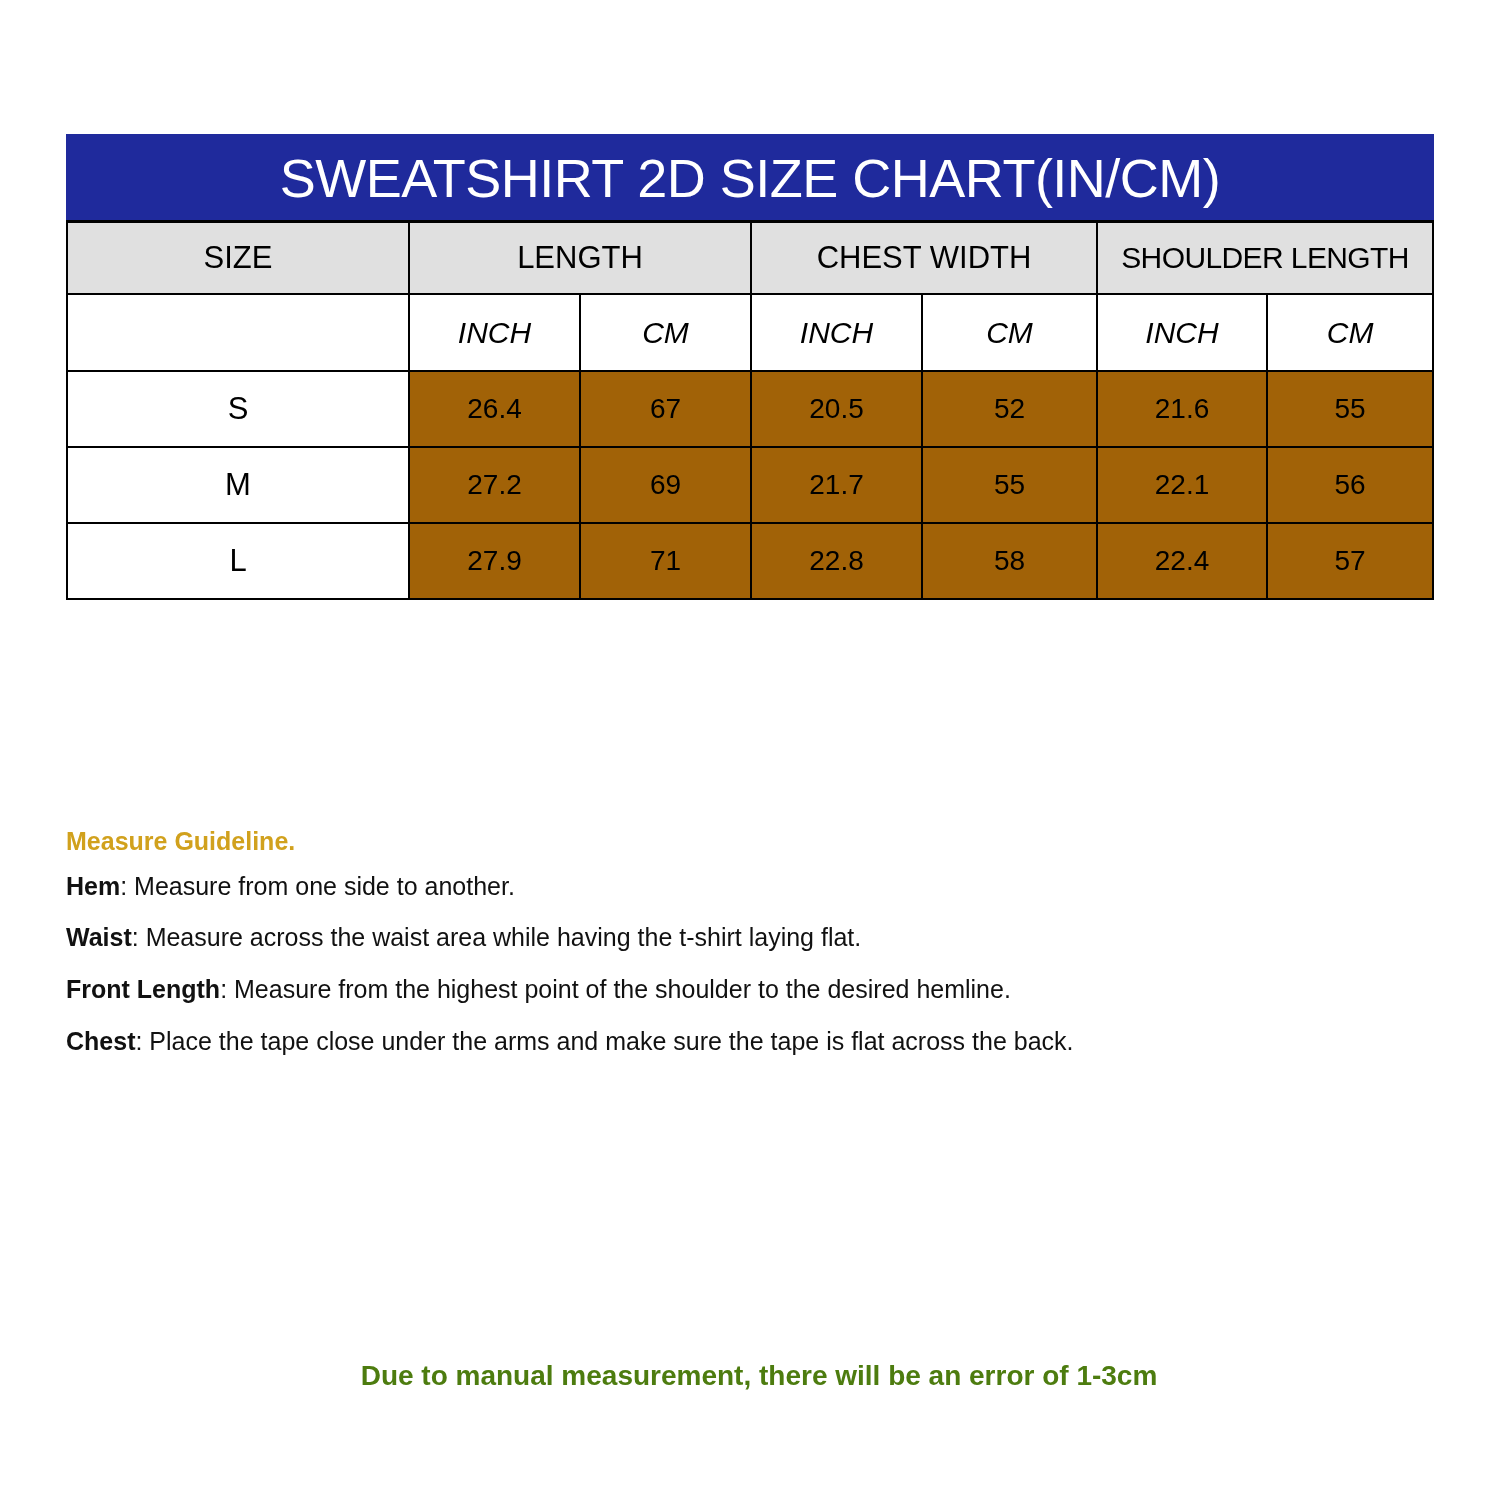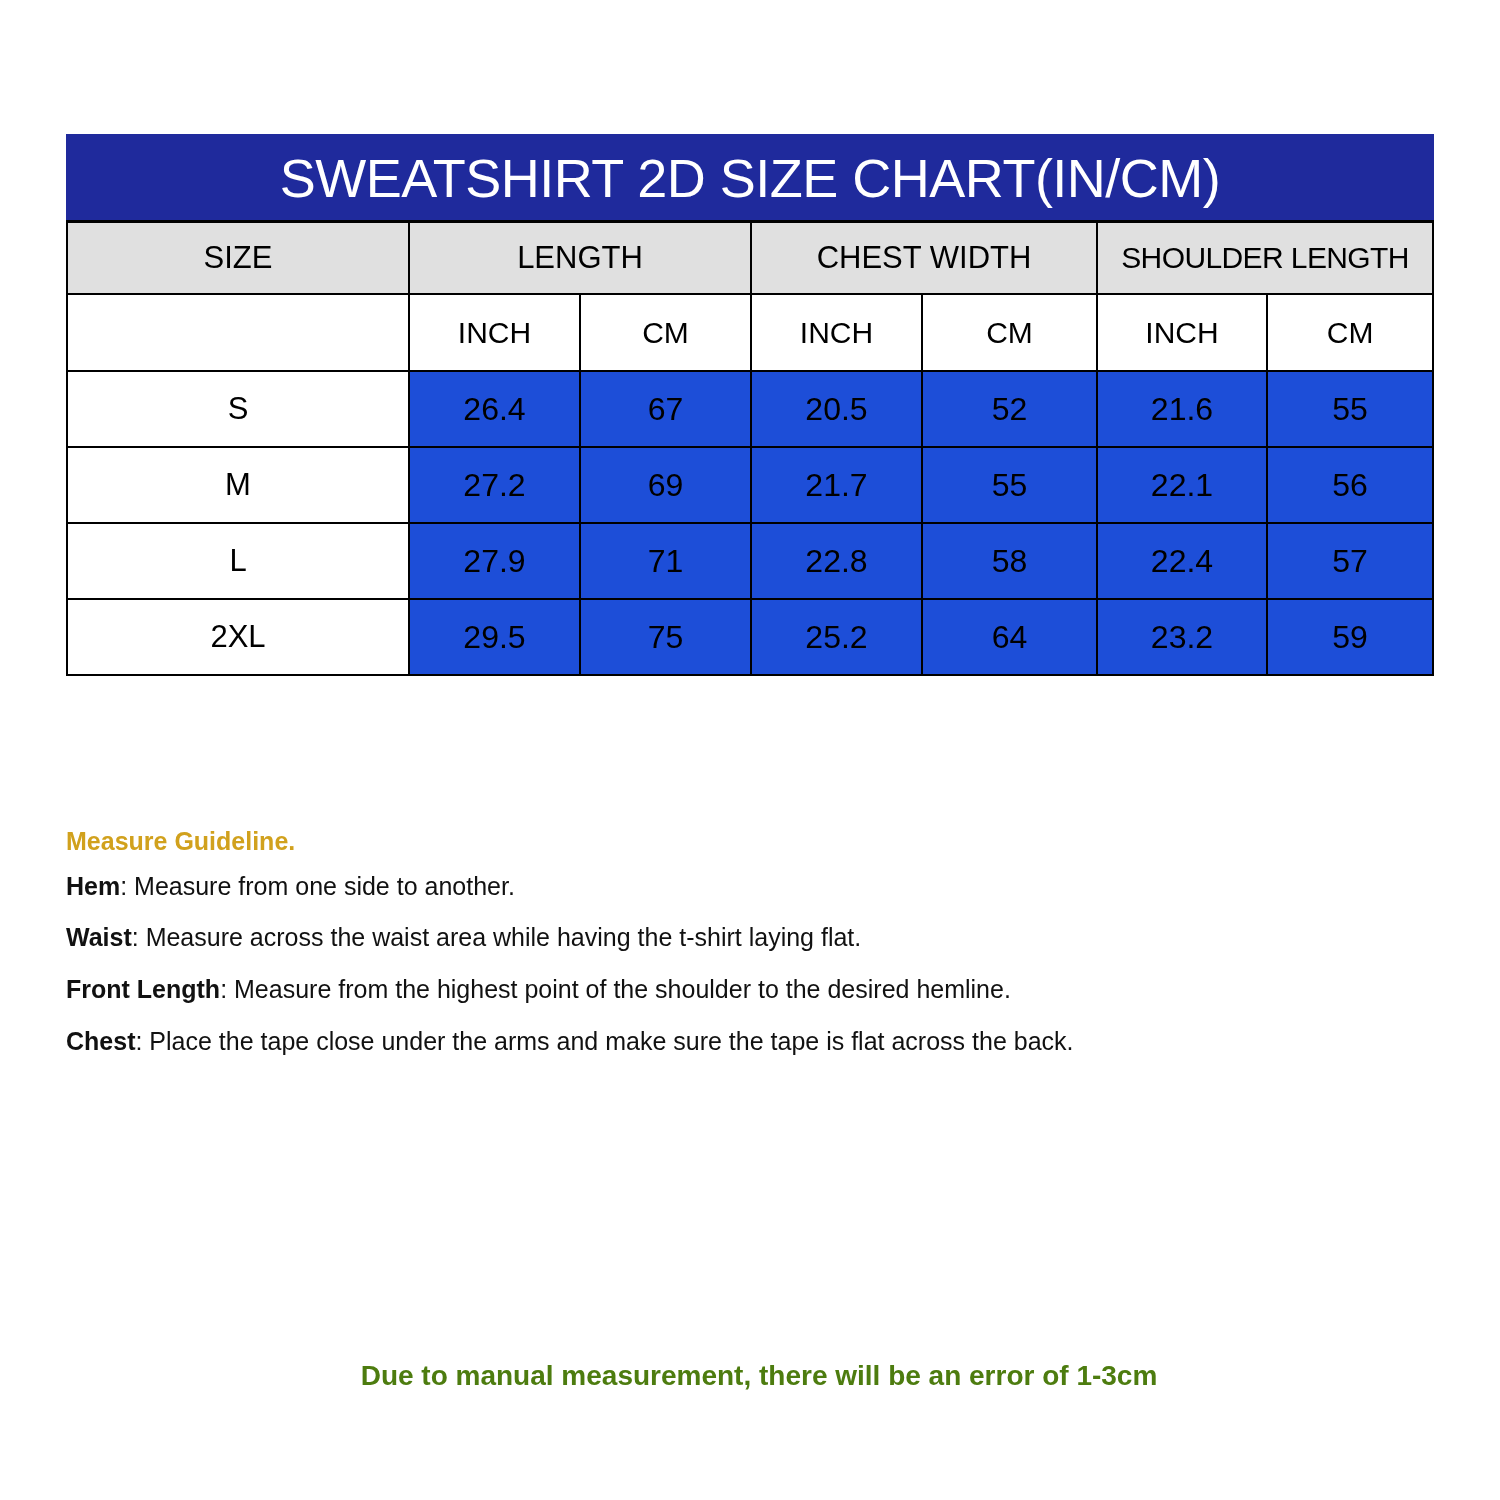--- a/index.html
+++ b/index.html
@@ -61,28 +61,29 @@
     padding: 0 0;
   }
   .grp-head.shoulder { font-size: 30px; letter-spacing: -0.6px; }
 
   
   .unit-head {
     background: #ffffff;
     font-size: 30px;
     font-weight: bold;
     height: 73px;
+    font-style: italic;
   }
   .unit-blank { background: #ffffff; }
 
   
   .data-cell {
-    font-size: 32px;
+    font-size: 28px;
     height: 72px;
-    background: #1d4ed8;
+    background: #a16207;
   }
   .size-cell {
     font-size: 31px;
     background: #ffffff;
   }
 
   
   .guideline {
     position: absolute;
     left: 66px;
@@ -173,29 +174,20 @@
       </tr>
       <tr>
         <td class="size-cell">L</td>
         <td class="data-cell">27.9</td>
         <td class="data-cell">71</td>
         <td class="data-cell">22.8</td>
         <td class="data-cell">58</td>
         <td class="data-cell">22.4</td>
         <td class="data-cell">57</td>
       </tr>
-      <tr>
-        <td class="size-cell">2XL</td>
-        <td class="data-cell">29.5</td>
-        <td class="data-cell">75</td>
-        <td class="data-cell">25.2</td>
-        <td class="data-cell">64</td>
-        <td class="data-cell">23.2</td>
-        <td class="data-cell">59</td>
-      </tr>
     </tbody>
   </table>
 </div>
 
 <div class="guideline">
   <p class="guideline-title">Measure Guideline.</p>
 
   <p class="guide-line">
     <span class="term">Hem</span><span>: Measure from one side to another.</span>
   </p>

